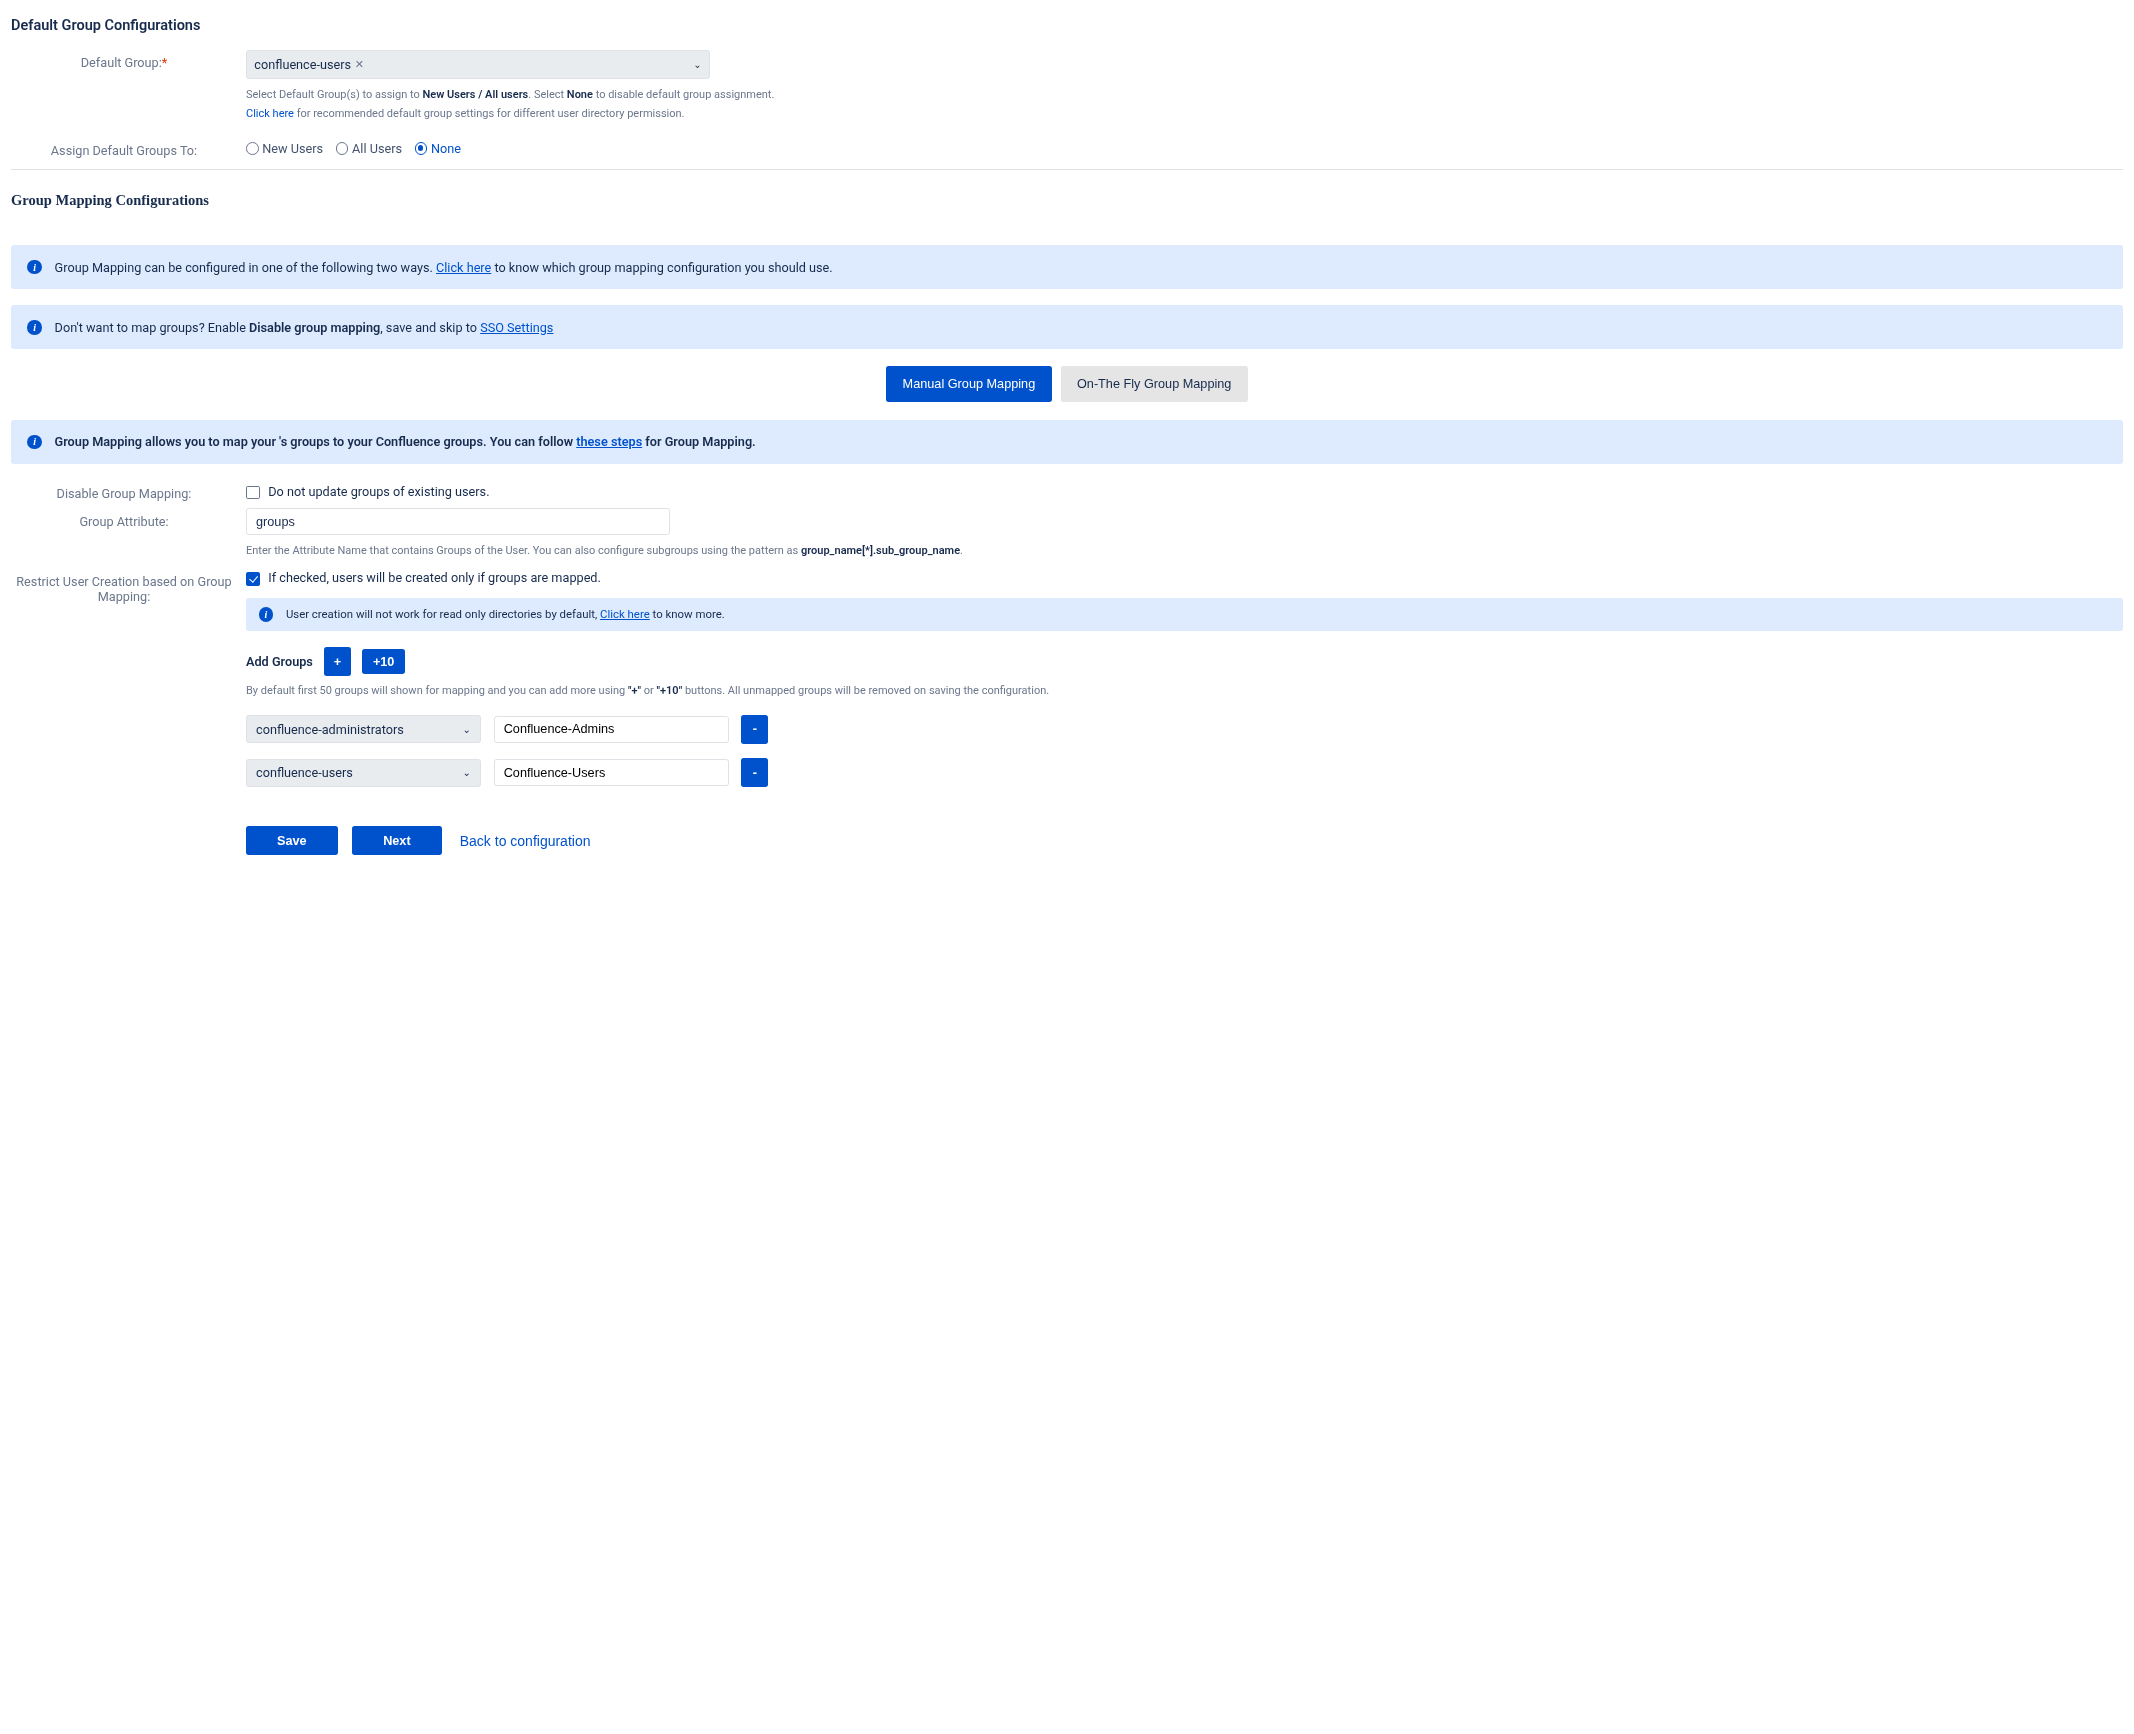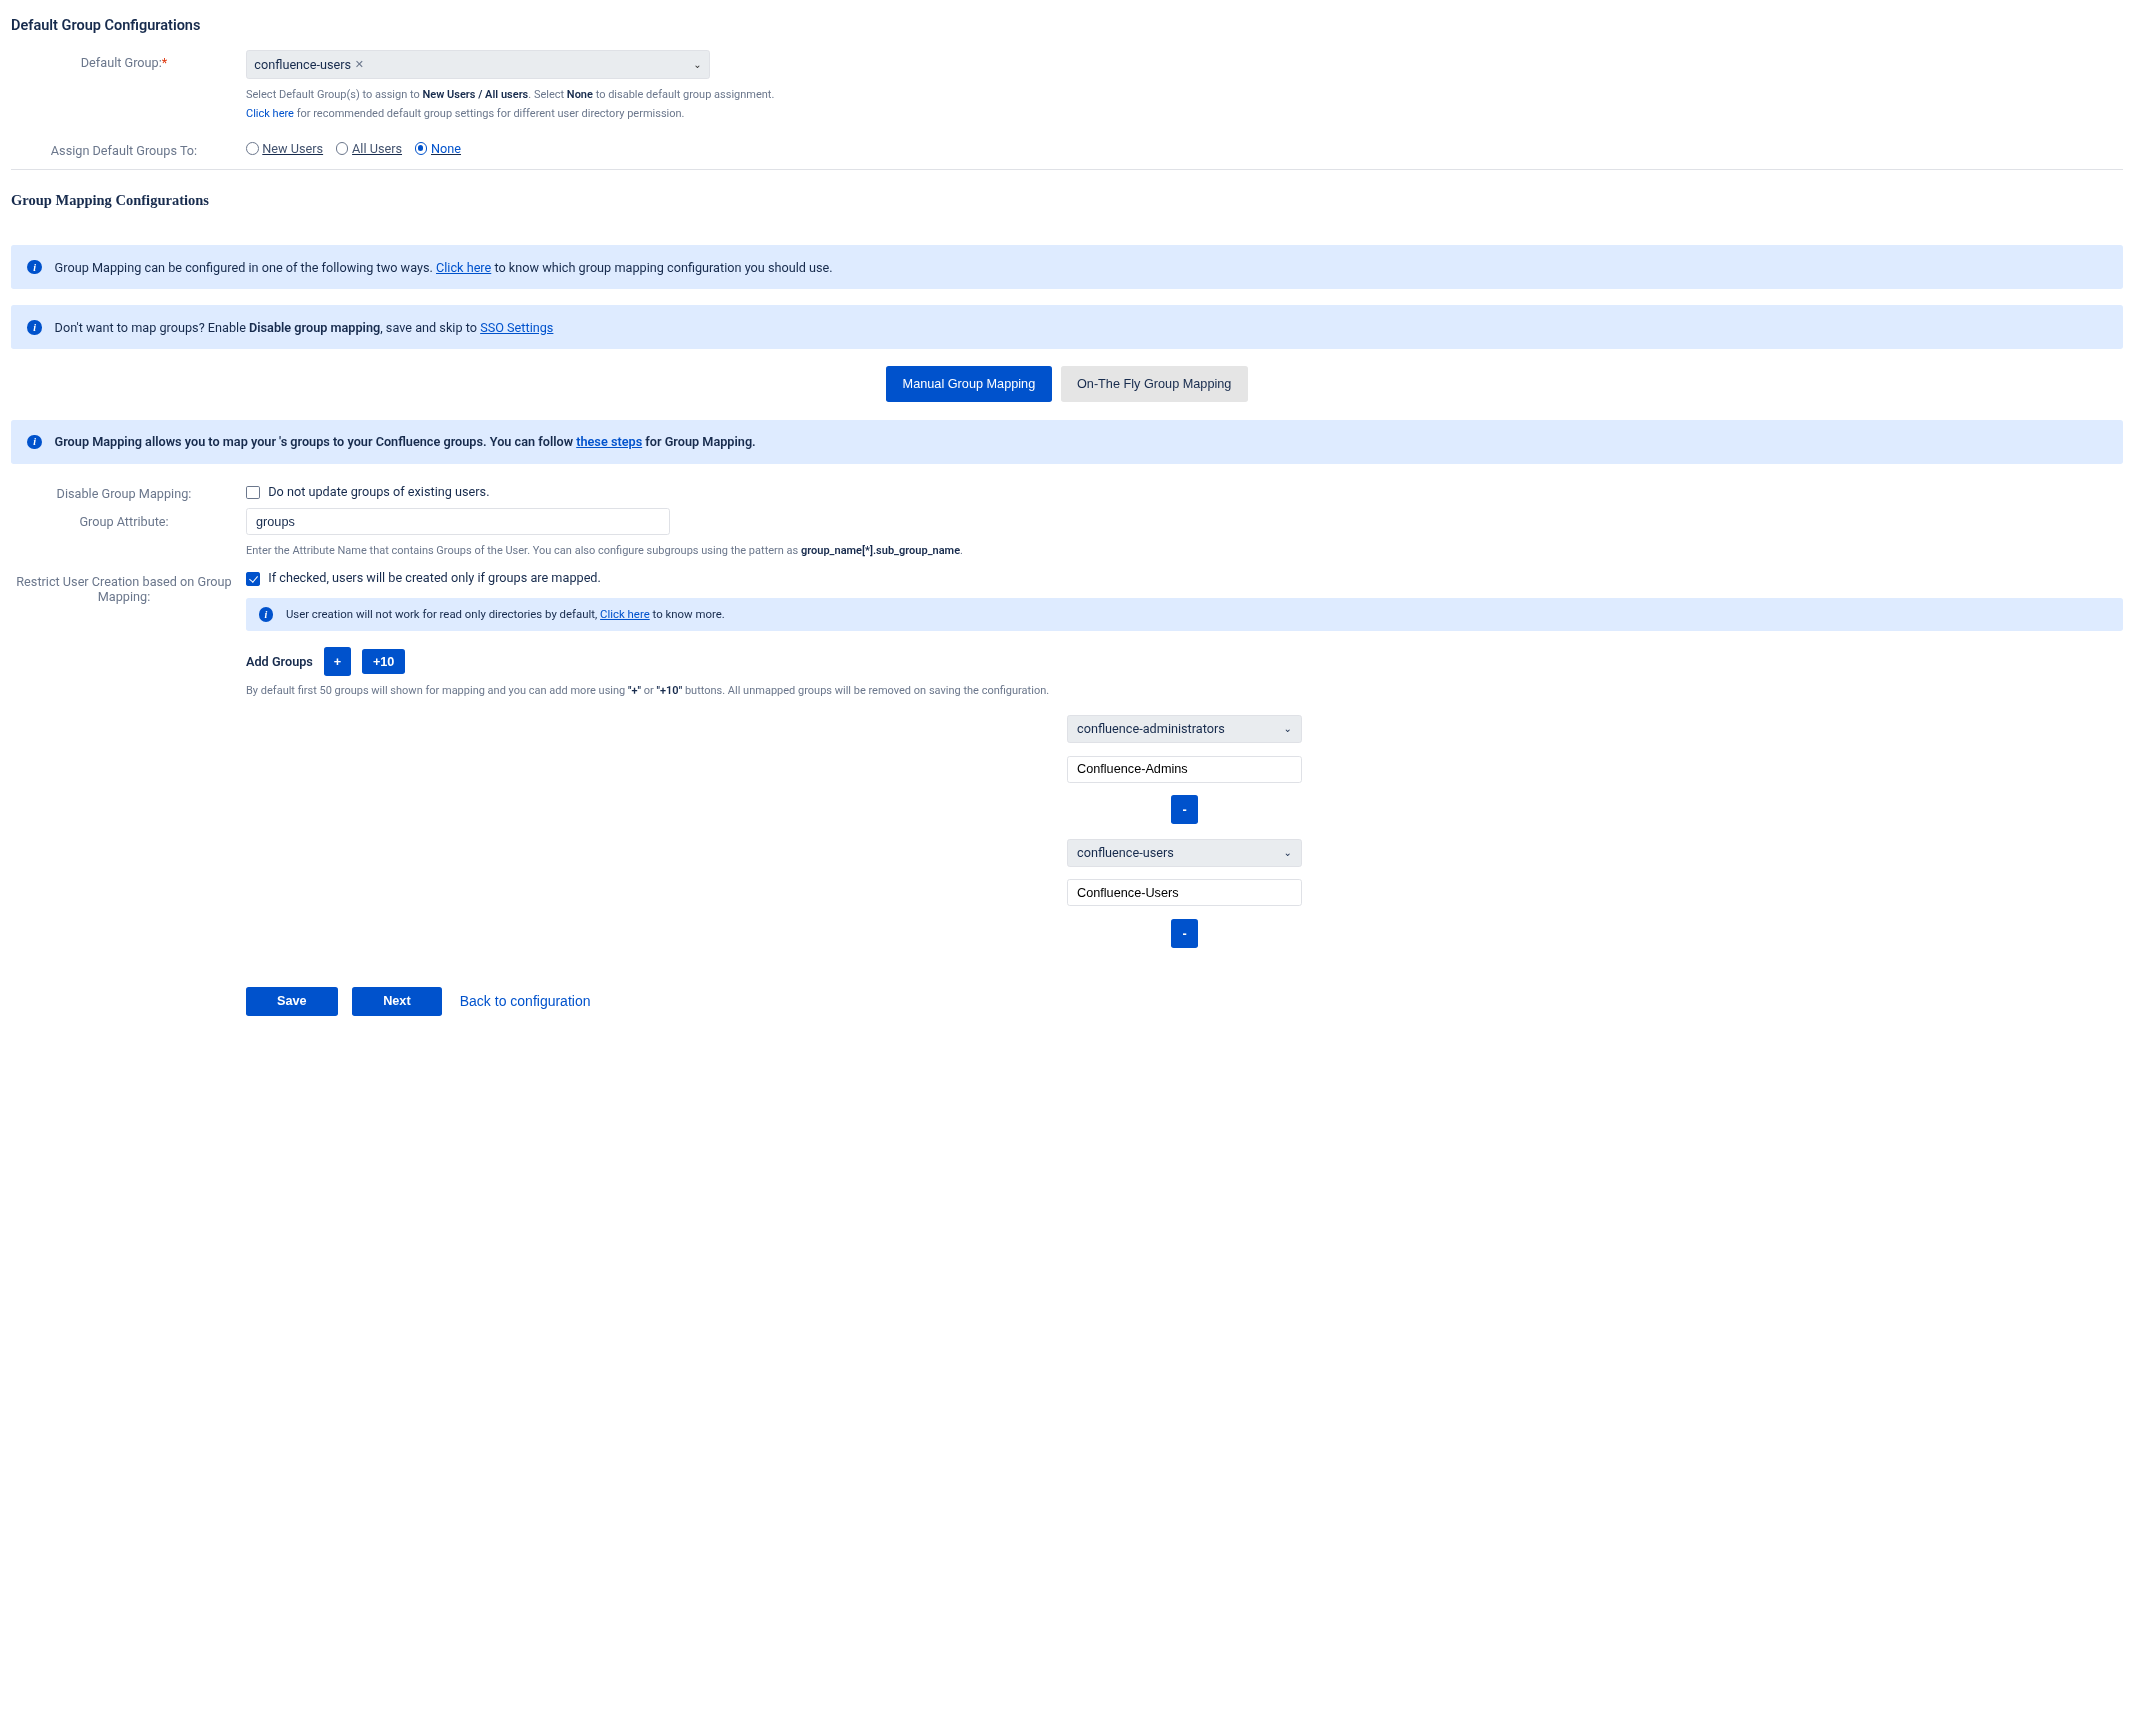--- a/index.html
+++ b/index.html
@@ -74,21 +74,20 @@
     color: #0052CC;
     text-decoration: none;
     cursor: pointer;
   }
   a.link.u { text-decoration: underline; }
   .radio-row {
     display: flex;
     align-items: center;
     gap: 12.7px;
     padding-top: 3.6px;
-    text-decoration: underline;
   }
   .radio-opt {
     display: inline-flex;
     align-items: center;
     gap: 3.6px;
     color: #42526E;
   }
   .radio-circ {
     width: 12.7px; height: 12.7px; border: 1.8px solid #6B778C; border-radius: 50%; display:inline-block;
   }
@@ -192,21 +191,21 @@
     font-size: 12.7px;
     cursor: pointer;
   }
   .btn.sm { padding: 5.5px 11px; font-weight:600; }
   .btn.sq { width: 27px; height: 29px; font-weight:600; }
   .btn.pri { padding: 7.3px 31px; font-weight:700; }
   .add-row {
     display:flex; align-items:center; gap:11px; margin: 14.5px 0 5.5px 0;
   }
   .map-row {
-    display:flex; align-items:center; gap:12.7px; margin-top: 14.5px; flex-direction: column;
+    display:flex; align-items:center; gap:12.7px; margin-top: 14.5px;
   }
   .footer-row {
     display:flex; align-items:center; gap:14.5px; margin-top: 38px;
   }
   .link-btn {
     color:#0052CC; background:none; border:none; font-size:14px; cursor:pointer; padding:7.3px 3.6px;
   }
   strong.b { font-weight:600; color:#172B4D; }
 </style>
 </head>

